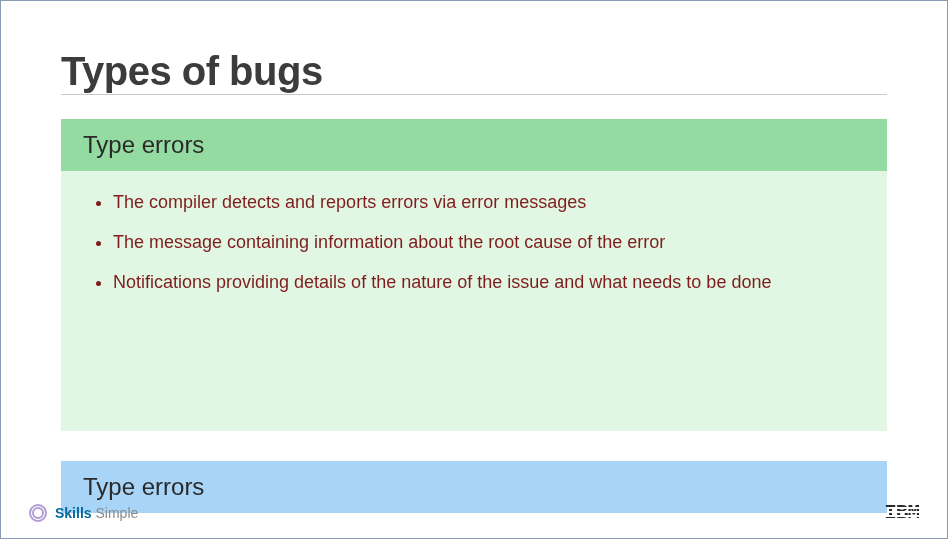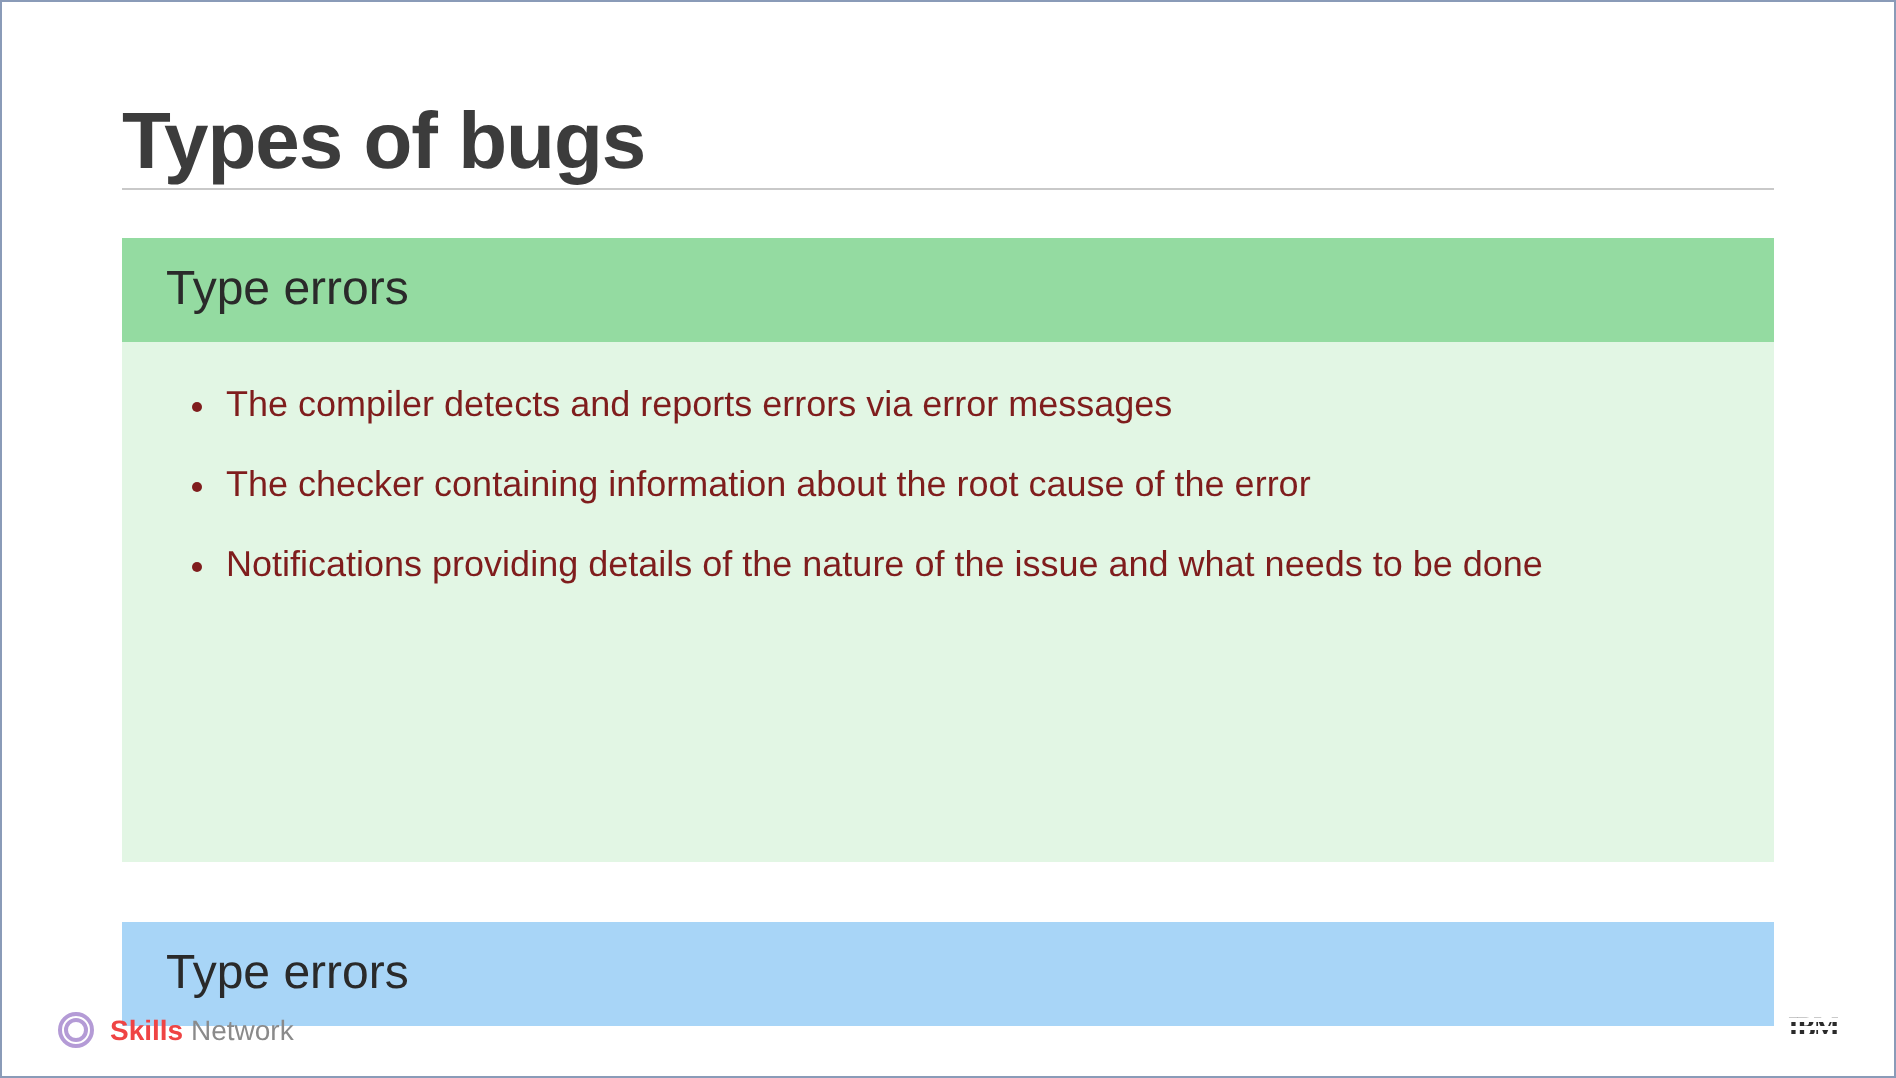--- a/index.html
+++ b/index.html
@@ -64,36 +64,36 @@
     align-items: center;
     padding: 0 28px;
   }
   .skills {
     display: flex;
     align-items: center;
     gap: 8px;
     font-size: 14px;
     color: #8a8a8a;
   }
-  .skills strong { color: #ef4444; font-weight: 700; }
+  .skills strong { color: #0369a1; font-weight: 700; }
   .skills-icon {
     width: 18px; height: 18px;
     border: 2px solid #b49bd6;
     border-radius: 50%;
     display: inline-flex;
     align-items: center;
     justify-content: center;
   }
   .skills-icon::after{
     content:""; width:8px; height:8px; border:2px solid #b49bd6; border-radius:50%;
   }
   .ibm {
-    font-family: Liberation Serif, serif;
+    font-family: Liberation Mono, monospace;
     font-weight: 900;
-    font-size: 14px;
+    font-size: 21px;
     letter-spacing: -1px;
     color: #2a2a2a;
     background: repeating-linear-gradient(
       to bottom, #2a2a2a 0 2px, transparent 2px 4px
     );
     -webkit-background-clip: text;
     background-clip: text;
     color: transparent;
     margin-left: 20px;
   }
@@ -115,35 +115,35 @@
 <div class="slide">
   <h1 class="title">Types of bugs</h1>
 
   <div class="columns">
 
     <div class="card left">
       <div class="card-header">Type errors</div>
       <div class="card-body">
         <ul>
           <li>The compiler detects and reports errors via error messages</li>
-          <li>The checker containing information about the root cause of the error</li>
+          <li>The message containing information about the root cause of the error</li>
           <li>Notifications providing details of the nature of the issue and what needs to be done</li>
         </ul>
       </div>
     </div>
 
     <div class="card right">
       <div class="card-header">Type errors</div>
     </div>
 
   </div>
 </div>
 
 <div class="footer">
   <div class="skills">
     <span class="skills-icon"></span>
     <span>
       <strong>Skills</strong>
-      <span>Network</span>
+      <span>Simple</span>
     </span>
   </div>
   <div class="ibm">IBM</div>
 </div>
 
 </body></html>

